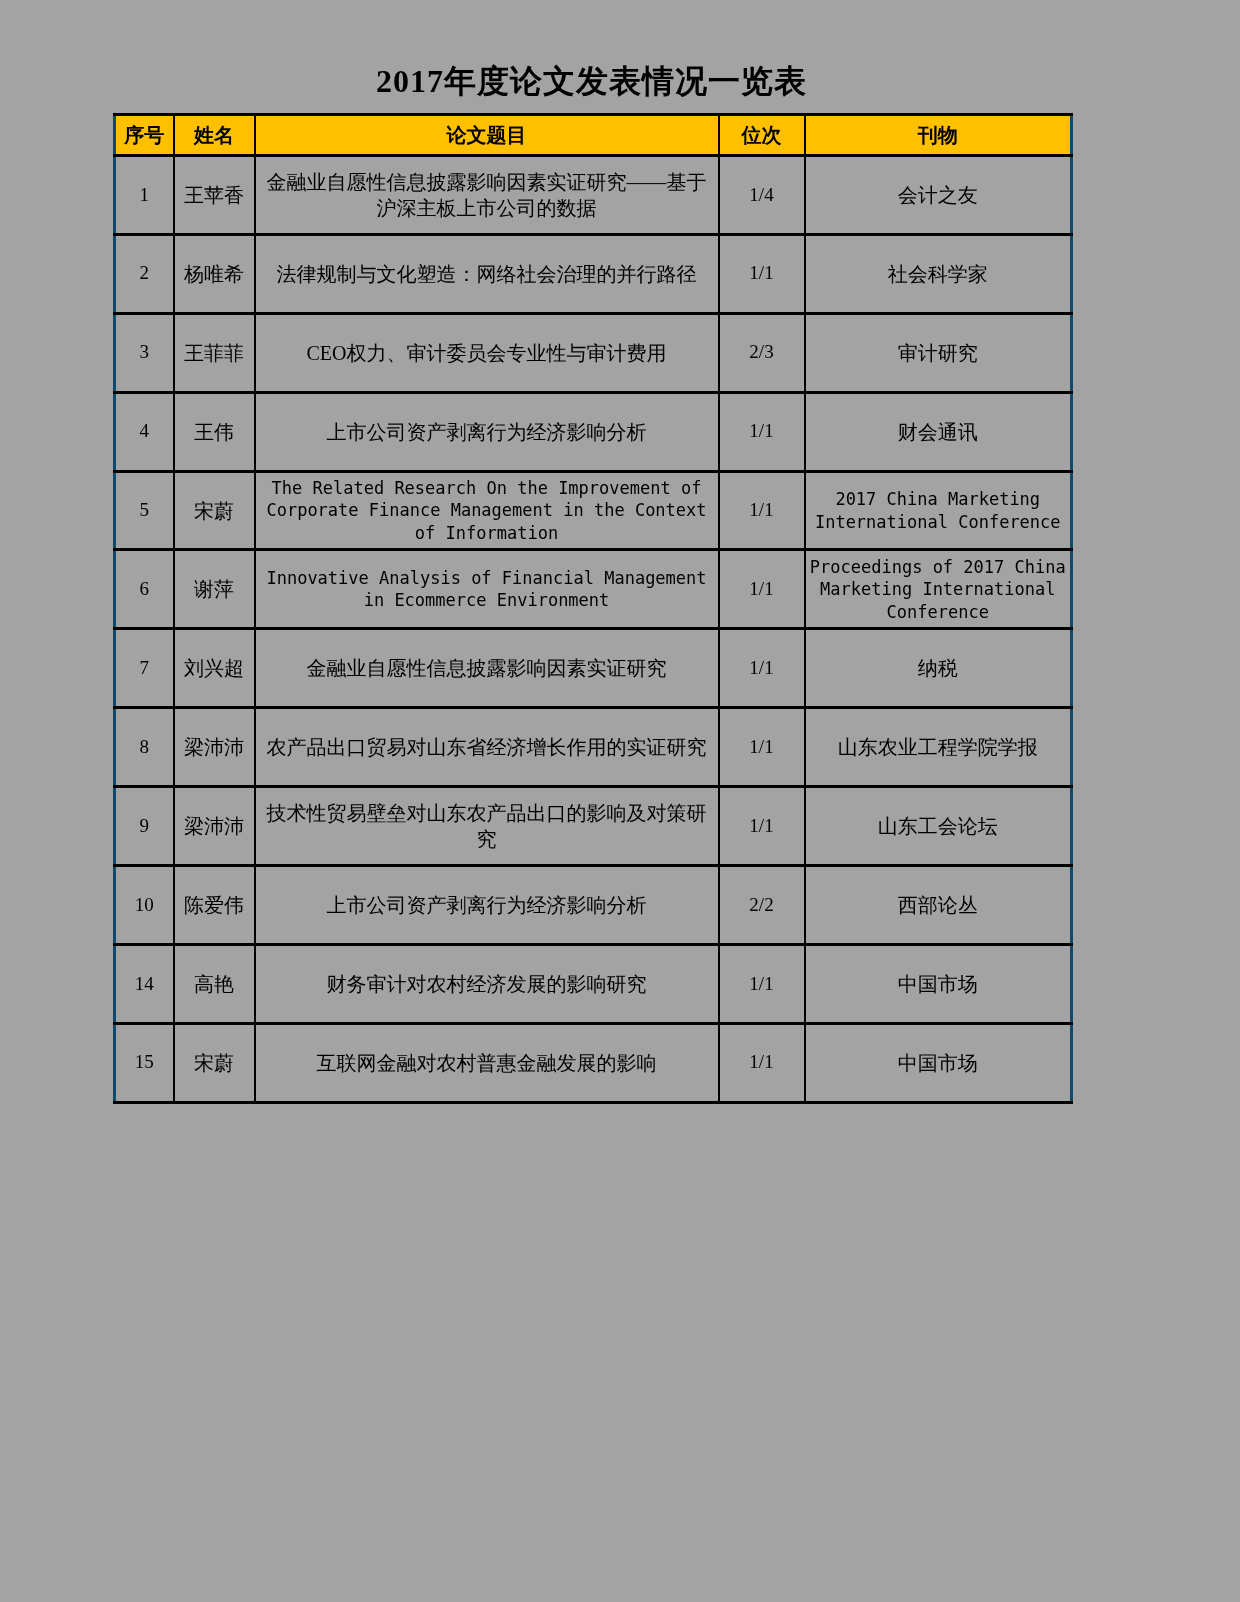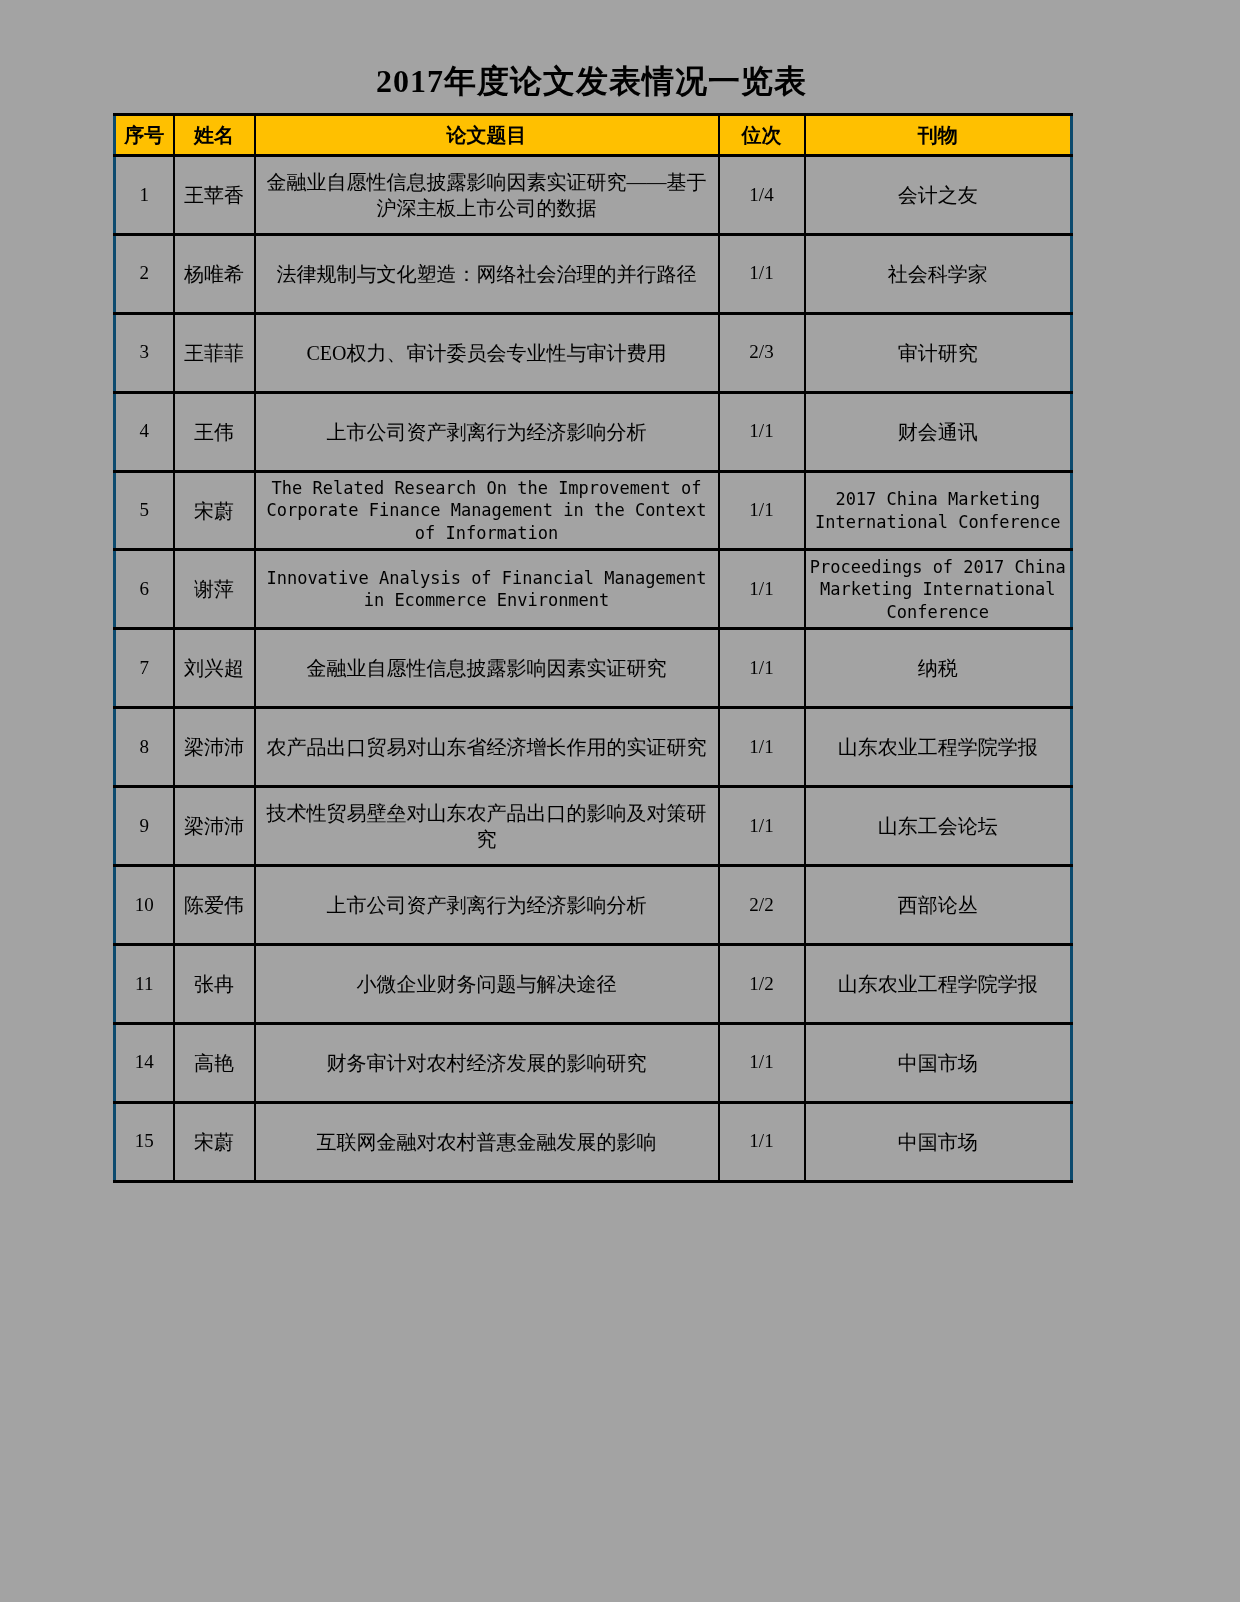--- a/index.html
+++ b/index.html
@@ -162,27 +162,20 @@
             <td class="cell-journal">山东工会论坛</td>
           </tr>
           <tr>
             <td class="cell-no ascii">10</td>
             <td class="cell-name">陈爱伟</td>
             <td class="cell-paper">上市公司资产剥离行为经济影响分析</td>
             <td class="cell-rank ascii">2/2</td>
             <td class="cell-journal">西部论丛</td>
           </tr>
           <tr>
-            <td class="cell-no ascii">11</td>
-            <td class="cell-name">张冉</td>
-            <td class="cell-paper">小微企业财务问题与解决途径</td>
-            <td class="cell-rank ascii">1/2</td>
-            <td class="cell-journal">山东农业工程学院学报</td>
-          </tr>
-          <tr>
             <td class="cell-no ascii">14</td>
             <td class="cell-name">高艳</td>
             <td class="cell-paper">财务审计对农村经济发展的影响研究</td>
             <td class="cell-rank ascii">1/1</td>
             <td class="cell-journal">中国市场</td>
           </tr>
           <tr>
             <td class="cell-no ascii">15</td>
             <td class="cell-name">宋蔚</td>
             <td class="cell-paper">互联网金融对农村普惠金融发展的影响</td>

